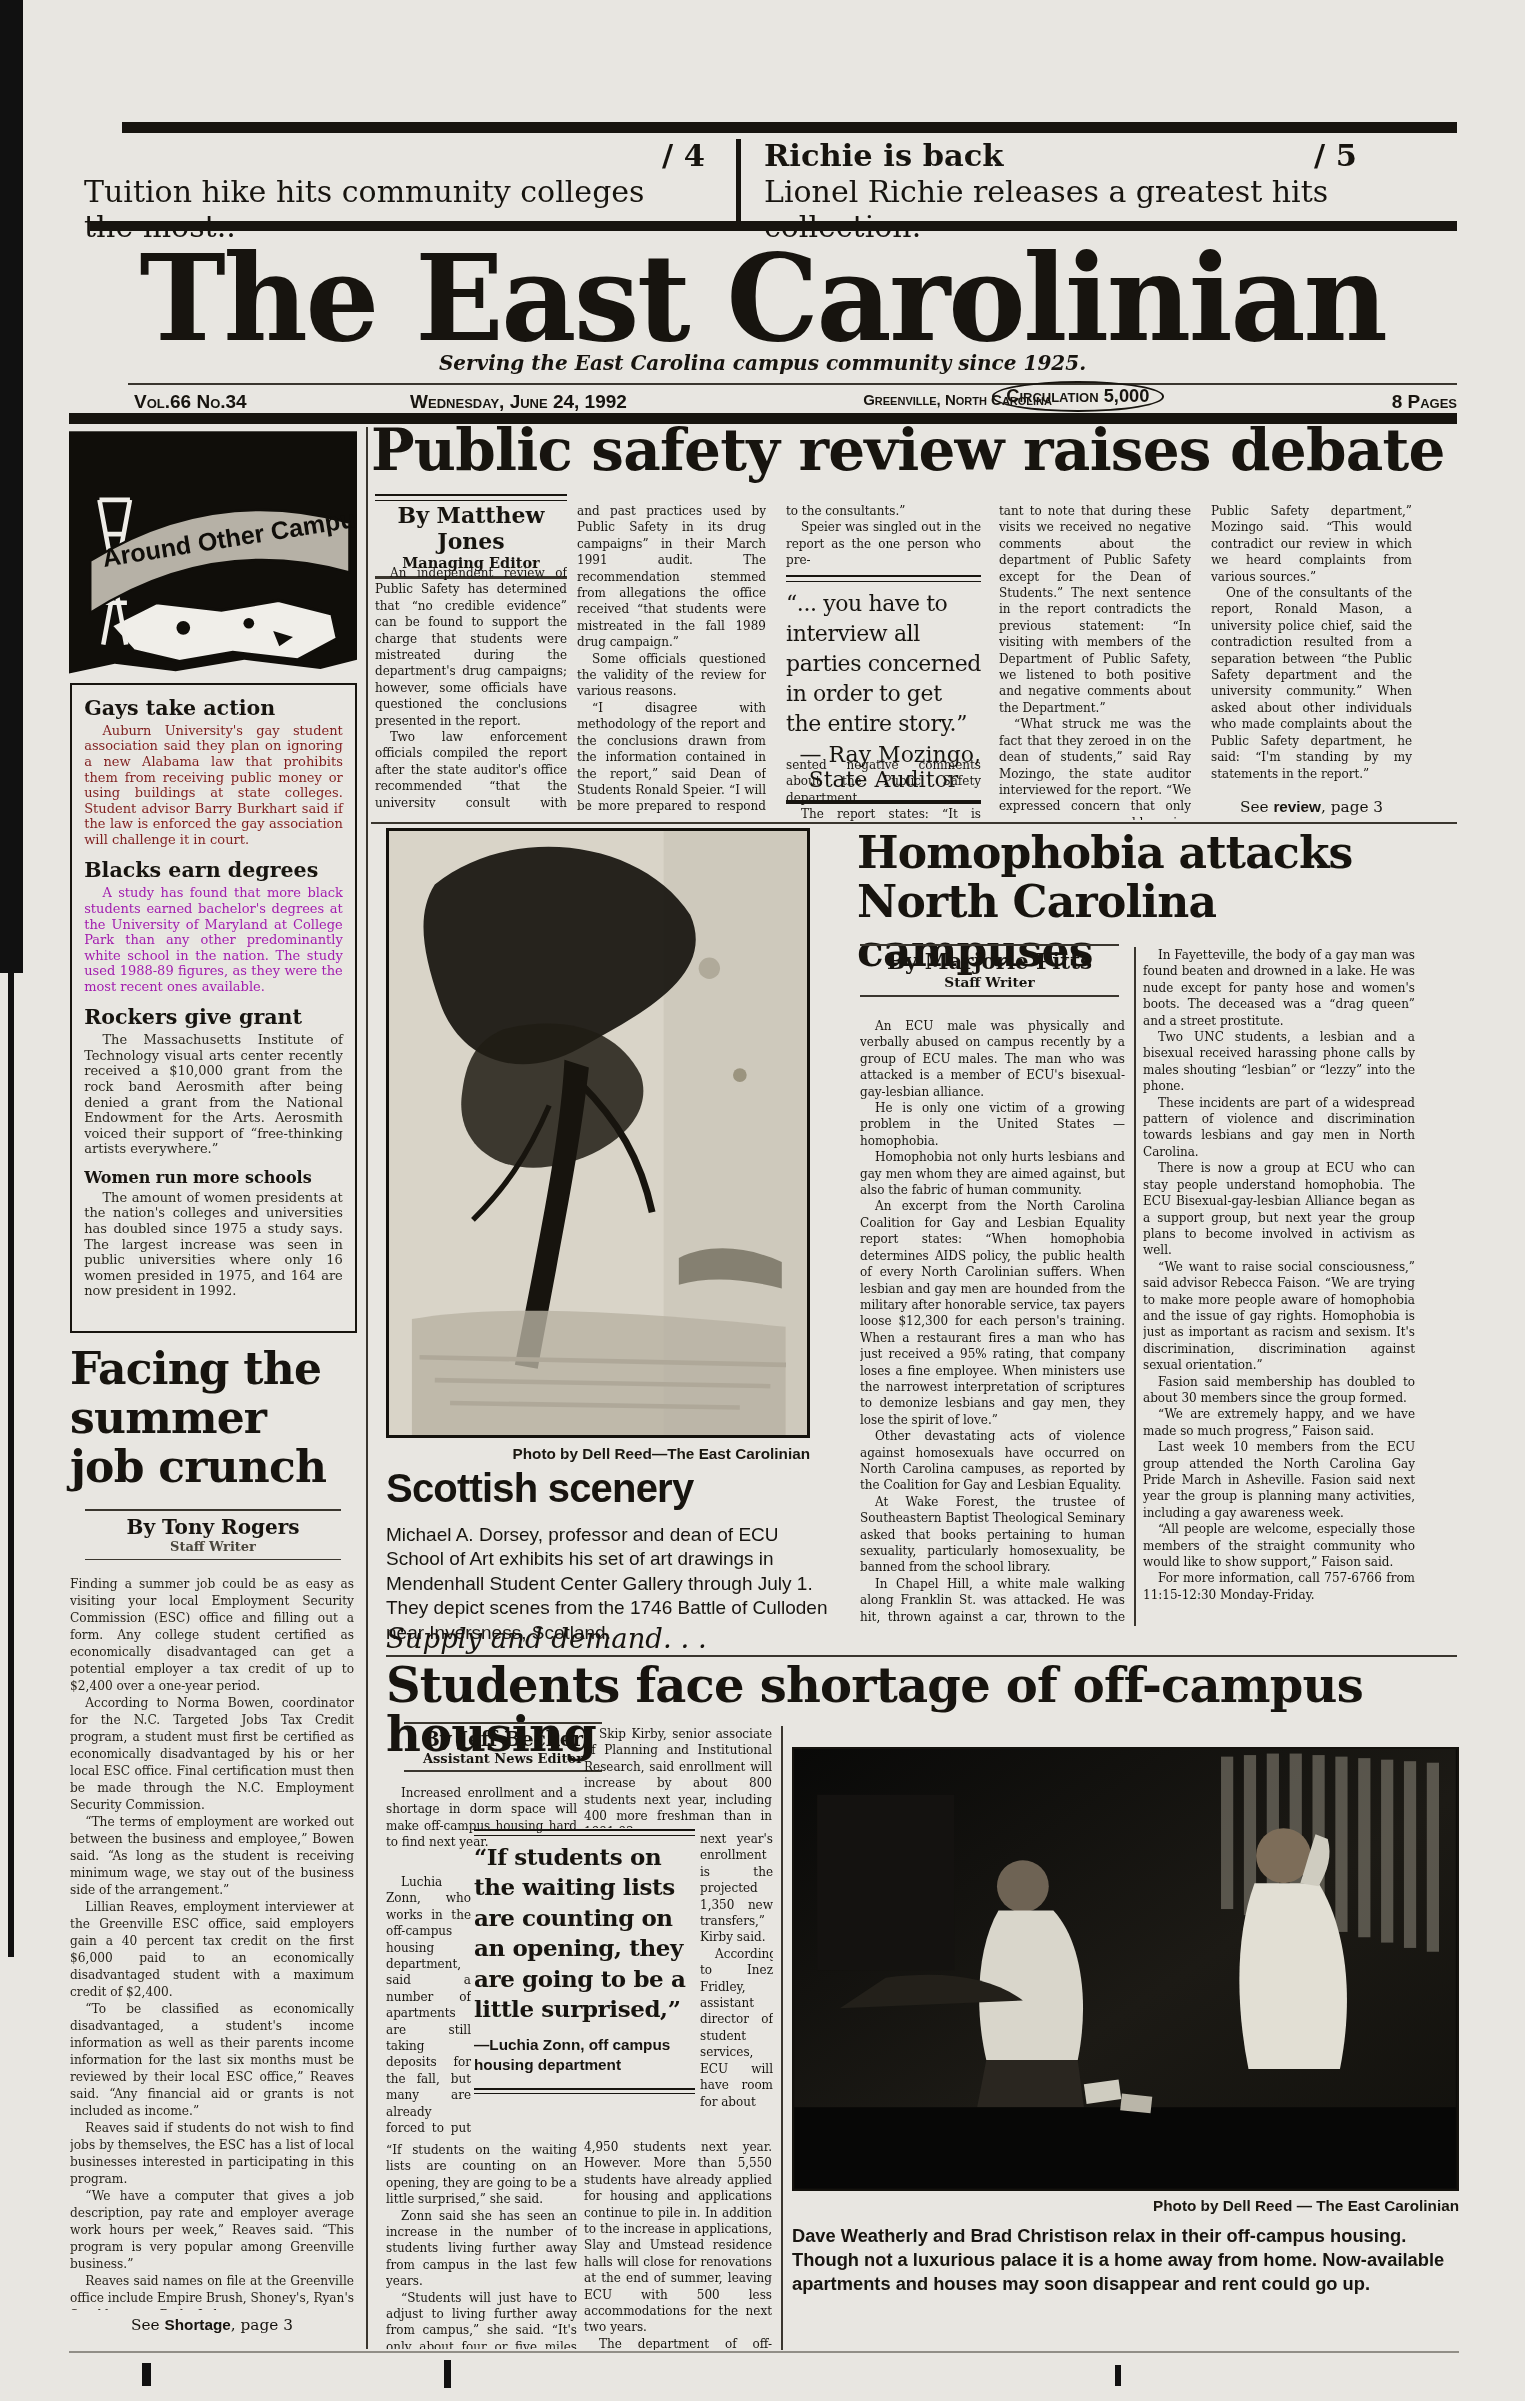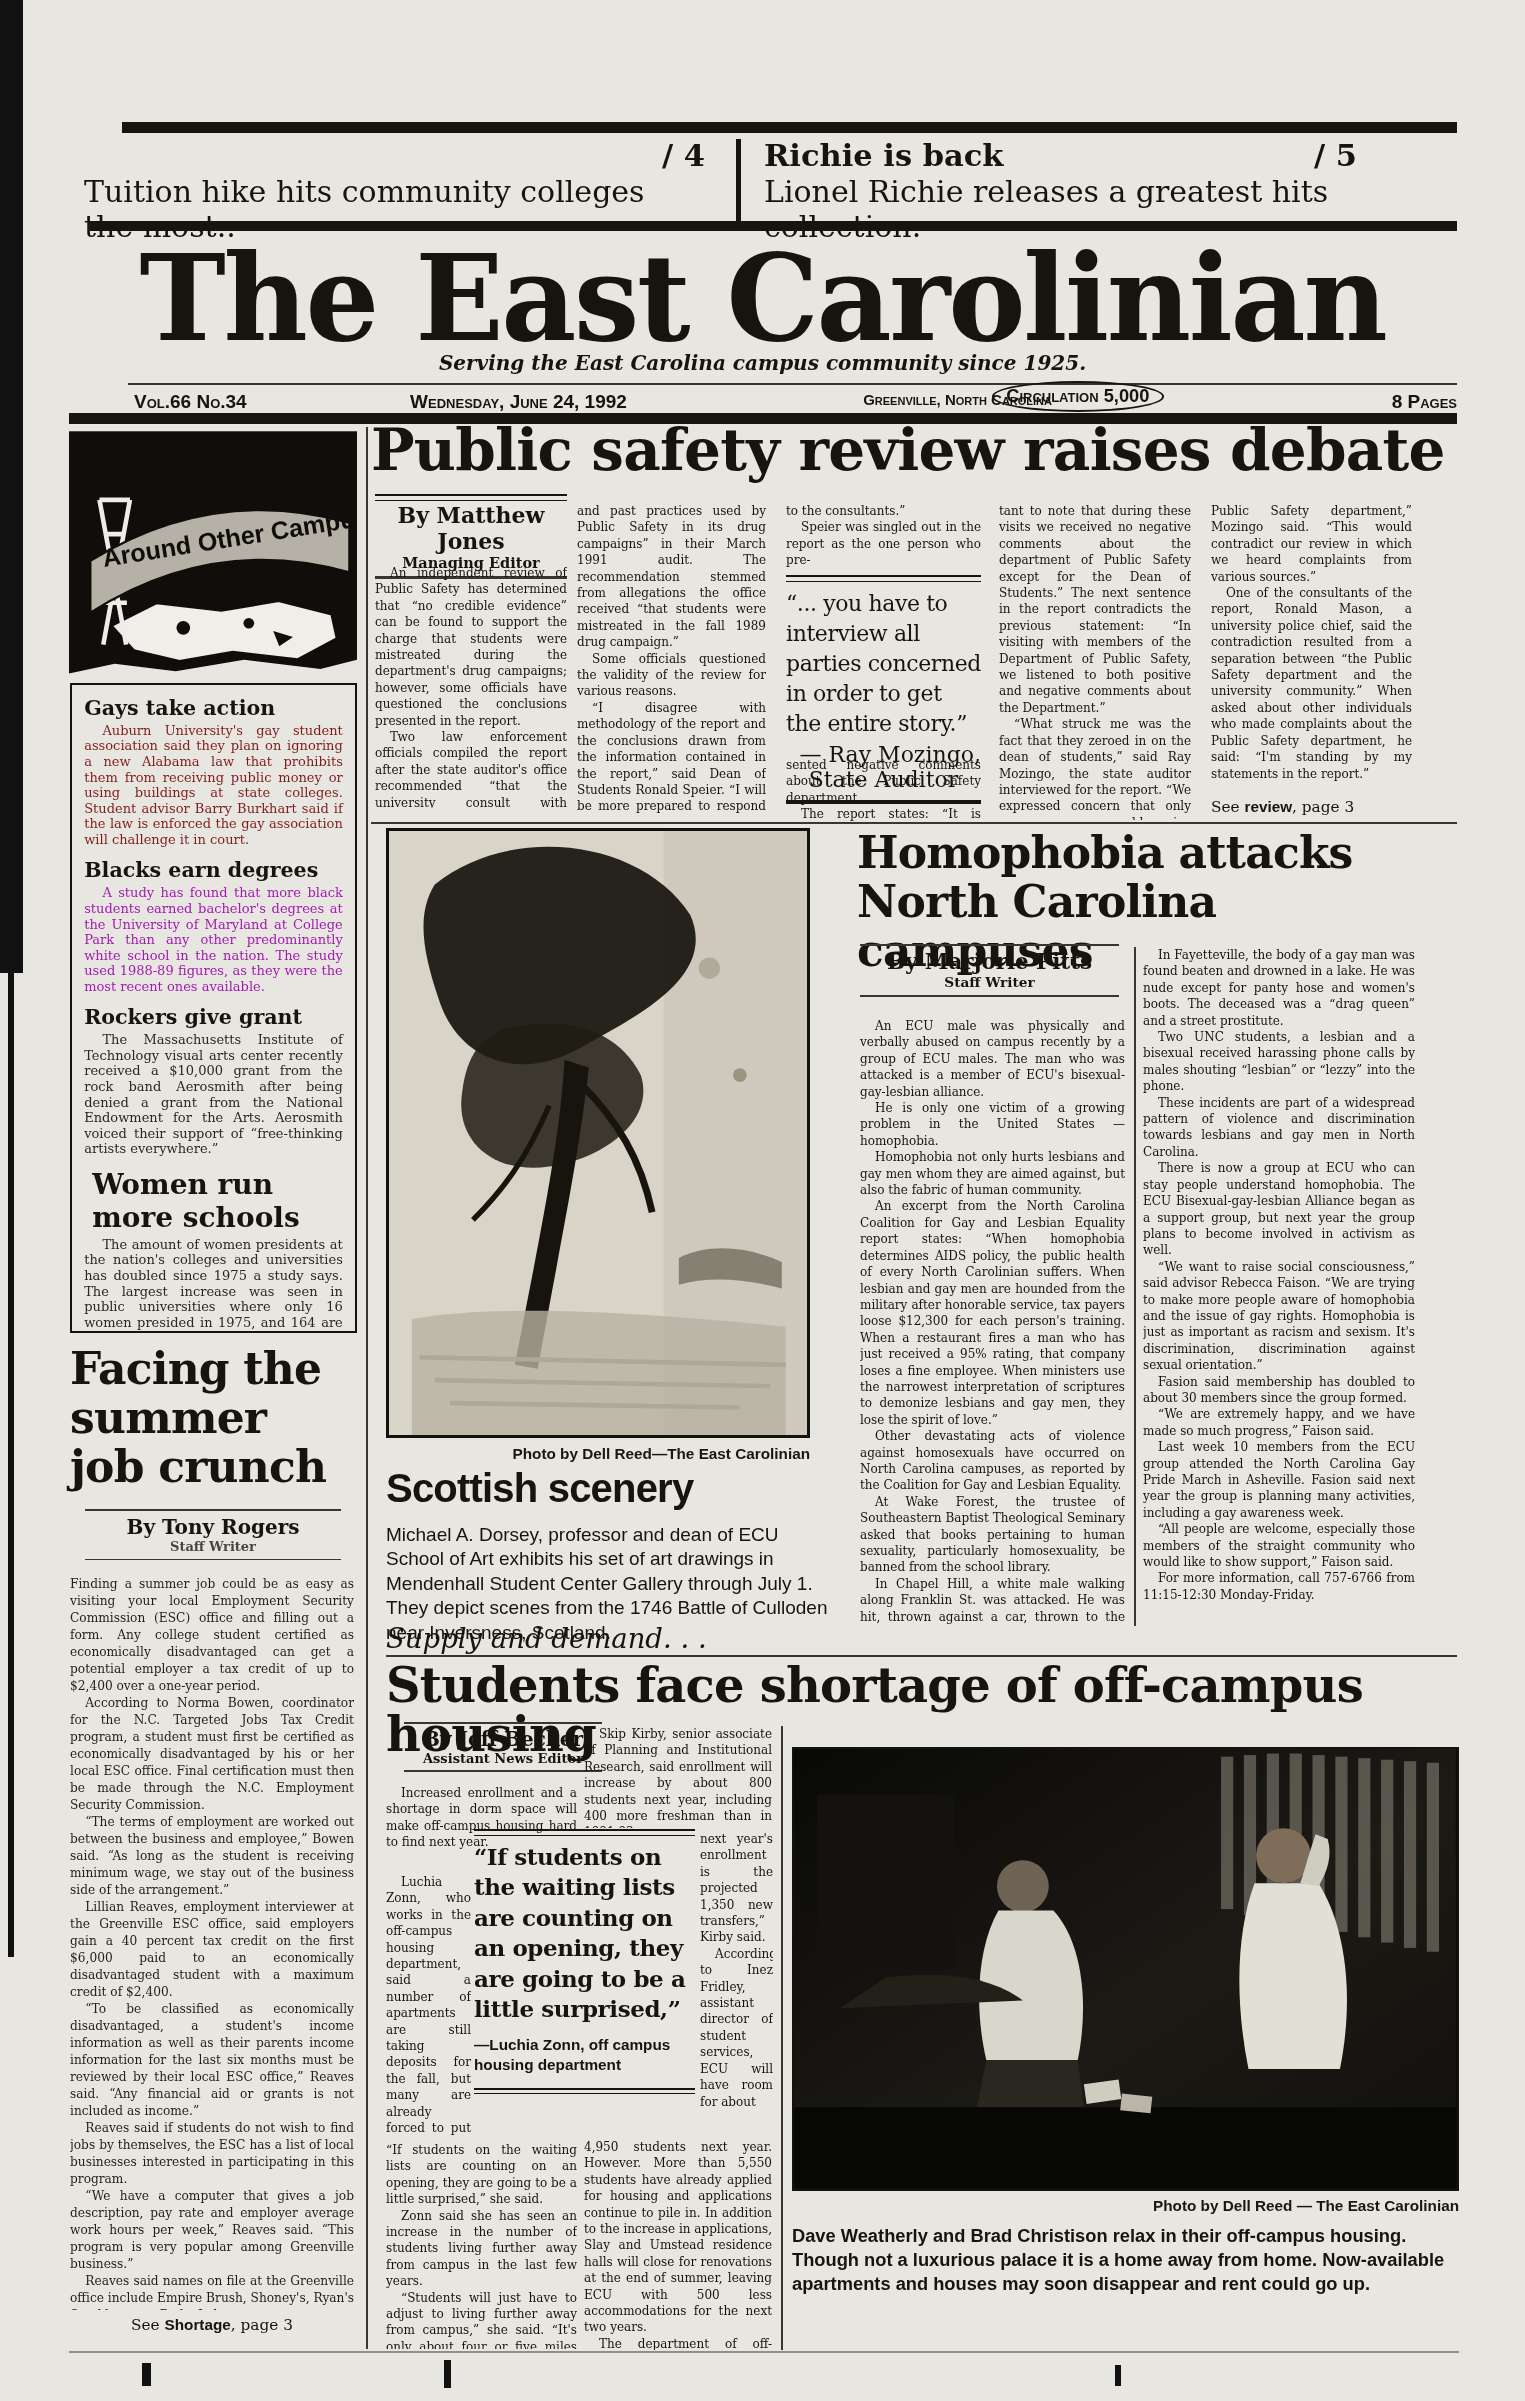--- a/index.html
+++ b/index.html
@@ -81,21 +81,21 @@
     </div>
     <div style="margin-top:10.7px;">
       <div class="serif" style="font-size:20.6px;font-weight:bold;margin-bottom:3.1px;">Blacks earn degrees</div>
       <div class="serif just" style="font-size:13px;line-height:15.6px;text-indent:1.4em;color:#a21caf;">A study has found that more black students earned bachelor's degrees at the University of Maryland at College Park than any other predominantly white school in the nation. The study used 1988-89 figures, as they were the most recent ones available.</div>
     </div>
     <div style="margin-top:10.7px;">
       <div class="serif" style="font-size:20.6px;font-weight:bold;margin-bottom:3.1px;">Rockers give grant</div>
       <div class="serif just" style="font-size:13px;line-height:15.6px;text-indent:1.4em;color:#2b281f;">The Massachusetts Institute of Technology visual arts center recently received a $10,000 grant from the rock band Aerosmith after being denied a grant from the National Endowment for the Arts. Aerosmith voiced their support of “free-thinking artists everywhere.”</div>
     </div>
     <div style="margin-top:10.7px;">
-      <div class="serif" style="font-size:28px;font-weight:bold;margin-bottom:3.1px;margin-left:8px;">Women run more schools</div>
+      <div class="serif" style="font-size:16px;font-weight:bold;margin-bottom:3.1px;">Women run more schools</div>
       <div class="serif just" style="font-size:13px;line-height:15.6px;text-indent:1.4em;color:#2b281f;">The amount of women presidents at the nation's colleges and universities has doubled since 1975 a study says. The largest increase was seen in public universities where only 16 women presided in 1975, and 164 are now president in 1992.</div>
     </div>
 
   </div>
 
   <div class="abs serif headline" style="left:70px;top:1344px;width:290px;font-size:44px;line-height:49px;">
     <div>Facing the</div>
     <div>summer</div>
     <div>job crunch</div>
   </div>
@@ -157,21 +157,21 @@
     </div>
 
   <div class="abs serif just body-sm cont" style="left:999px;top:503px;width:192px;height:317px;overflow:hidden;">
       <p class="para">tant to note that during these visits we received no negative comments about the department of Public Safety except for the Dean of Students.” The next sentence in the report contradicts the previous statement: “In visiting with members of the Department of Public Safety, we listened to both positive and negative comments about the Department.”</p>
       <p class="para">“What struck me was the fact that they zeroed in on the dean of students,” said Ray Mozingo, the state auditor interviewed for the report. “We expressed concern that only one person would give negative feedback concerning the</p>
     </div>
   <div class="abs serif just body-sm cont" style="left:1211px;top:503px;width:201px;height:296px;overflow:hidden;">
       <p class="para">Public Safety department,” Mozingo said. “This would contradict our review in which we heard complaints from various sources.”</p>
       <p class="para">One of the consultants of the report, Ronald Mason, a university police chief, said the contradiction resulted from a separation between “the Public Safety department and the university community.” When asked about other individuals who made complaints about the Public Safety department, he said: “I'm standing by my statements in the report.”</p>
     </div>
-  <div class="abs" style="left:1211px;top:798px;width:201px;text-align:left;font-size:15.3px;">
+  <div class="abs" style="left:1211px;top:798px;width:201px;text-align:center;font-size:15.3px;">
     <span class="serif">See </span><span class="sans" style="font-weight:bold;">review</span><span class="serif">, page 3</span>
   </div>
 
   <div class="abs hairline" style="left:371px;top:822px;width:1086px;height:2.3px;"></div>
 
   <div class="abs photo-frame" style="left:386px;top:828px;width:424px;height:610px;box-sizing:border-box;">
     <svg width="418" height="604" viewBox="0 0 548 792">
       <rect width="548" height="792" fill="#d9d4c8"></rect>
       <rect x="360" y="0" width="188" height="792" fill="#cec9bc"></rect>
       <path d="M60,70 C160,-10 330,10 395,110 C430,190 330,240 250,285 C170,330 90,300 65,220 C45,160 35,110 60,70 Z" fill="#181510" opacity="0.93"></path>

